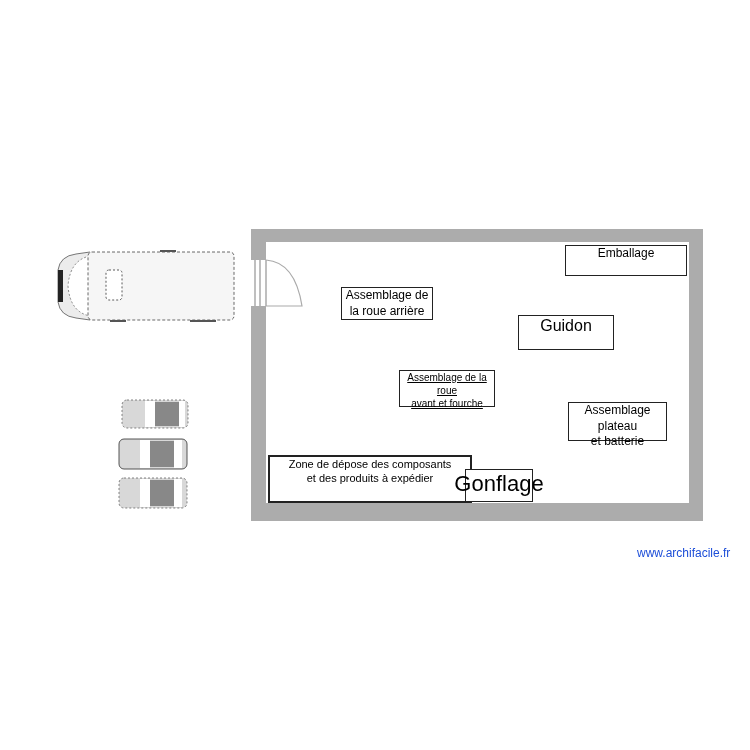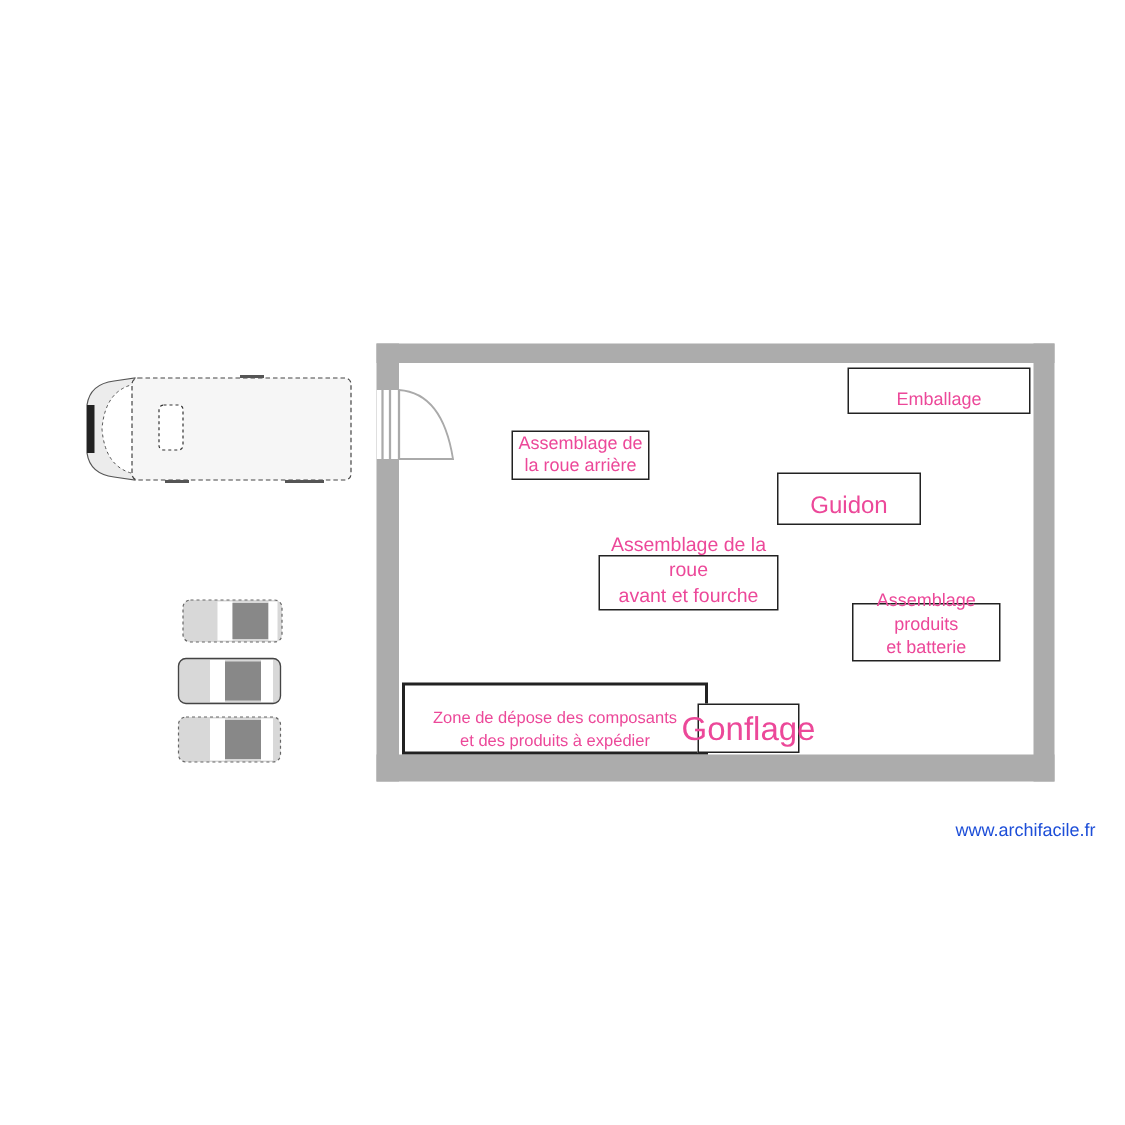--- a/index.html
+++ b/index.html
@@ -1,19 +1,19 @@
 <!DOCTYPE html>
 <html><head>
   <meta charset="utf-8">
   <style>
     html, body { margin:0; padding:0; background:#ffffff; }
     body { width:750px; height:750px; position:relative; overflow:hidden; font-family:"Liberation Sans", sans-serif; }
     .abs { position:absolute; }
     .wall { position:absolute; background:#acacac; }
-    .zone { position:absolute; box-sizing:border-box; border:1.5px solid #222; background:#fff; display:flex; align-items:flex-end; justify-content:center; text-align:center; color:#ec4899; line-height:1.3; }
+    .zone { position:absolute; box-sizing:border-box; border:1.5px solid #222; background:#fff; display:flex; align-items:flex-start; justify-content:center; text-align:center; color:#000000; line-height:1.3; }
     .zone span { display:block; white-space:pre-line; }
     .watermark { position:absolute; font-size:12px; color:#1d4ed8; }
   </style>
 </head>
 <body>
 
 <div class="abs" style="left:54px;top:250px;width:182px;height:72px;">
   <svg width="182" height="72" viewBox="0 0 182 72">
     <path d="M22 4 Q6 6 4 20 L4 52 Q6 66 22 68 L36 70 L36 2 Z" fill="#ececec" stroke="#555" stroke-width="0.8"></path>
     <rect x="4" y="20" width="5" height="32" fill="#222"></rect>
@@ -71,26 +71,26 @@
 <div class="zone" style="left:565px;top:245px;width:122px;height:31px;font-size:12px;">
   <span>Emballage</span>
 </div>
 <div class="zone" style="left:341px;top:287px;width:92px;height:33px;font-size:12px;">
   <span>Assemblage de
 la roue arrière</span>
 </div>
 <div class="zone" style="left:518px;top:315px;width:96px;height:35px;font-size:16px;">
   <span>Guidon</span>
 </div>
-<div class="zone" style="left:399px;top:370px;width:120px;height:37px;font-size:13px;">
+<div class="zone" style="left:399px;top:370px;width:96px;height:37px;font-size:10px;text-decoration:underline;">
   <span>Assemblage de la roue
 avant et fourche</span>
 </div>
 <div class="zone" style="left:568px;top:402px;width:99px;height:39px;font-size:12px;">
-  <span>Assemblage produits
+  <span>Assemblage plateau
 et batterie</span>
 </div>
 <div class="zone" style="left:268px;top:455px;width:204px;height:48px;font-size:11px;border-width:2.5px;">
   <span>Zone de dépose des composants
 et des produits à expédier</span>
 </div>
 <div class="zone" style="left:465px;top:469px;width:68px;height:33px;font-size:22px;border-width:1px;">
   <span>Gonflage</span>
 </div>
 

